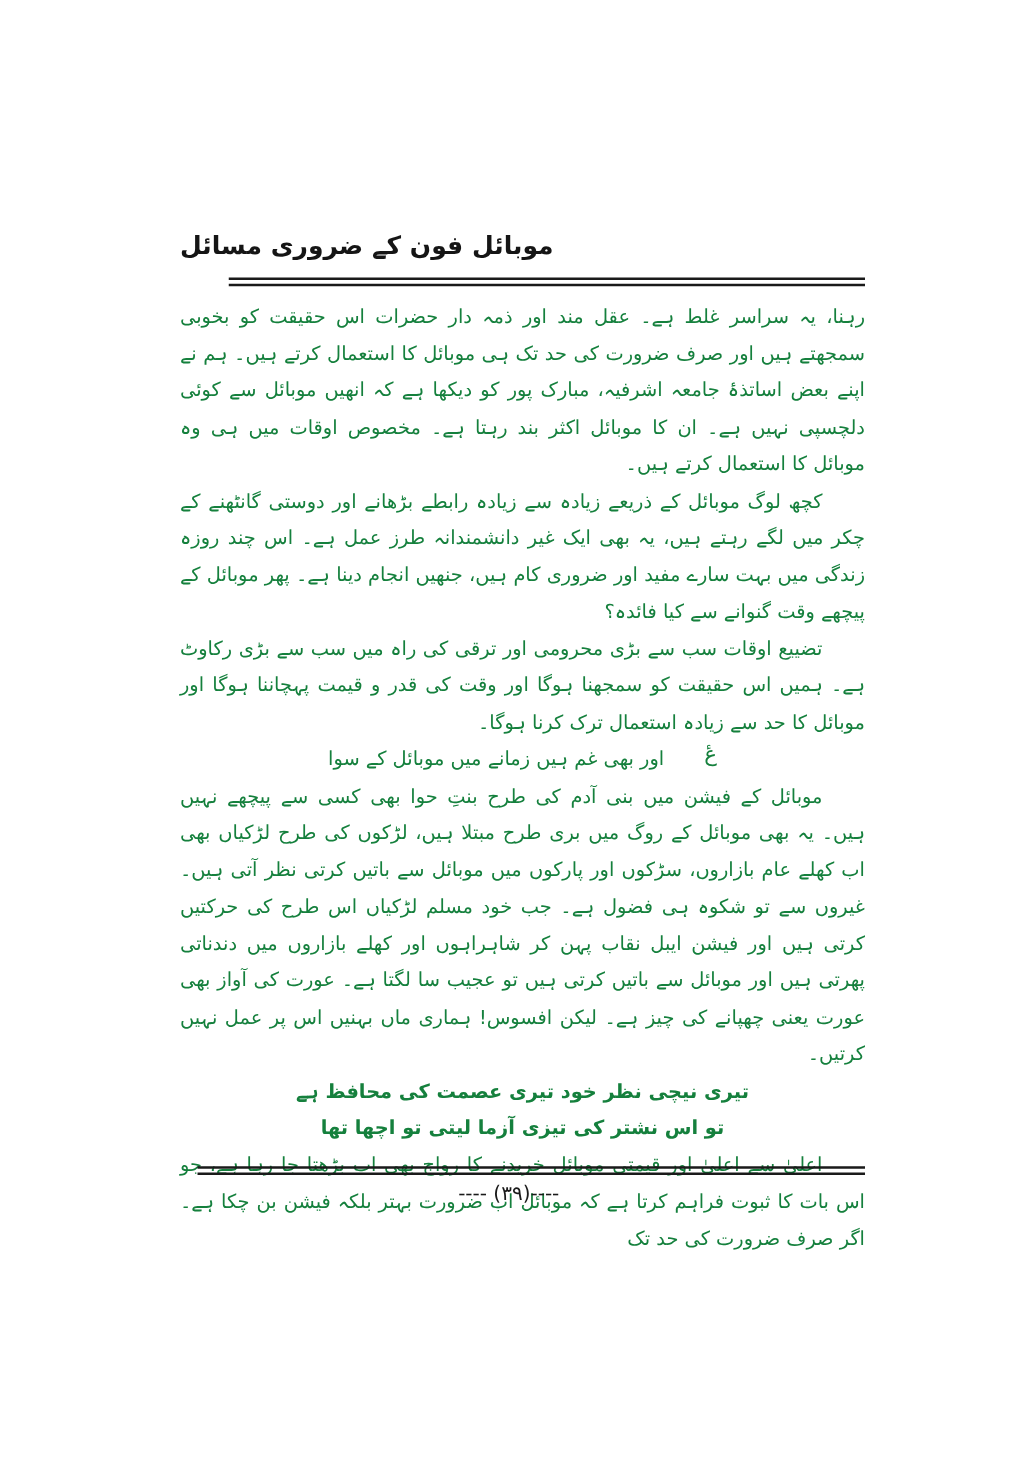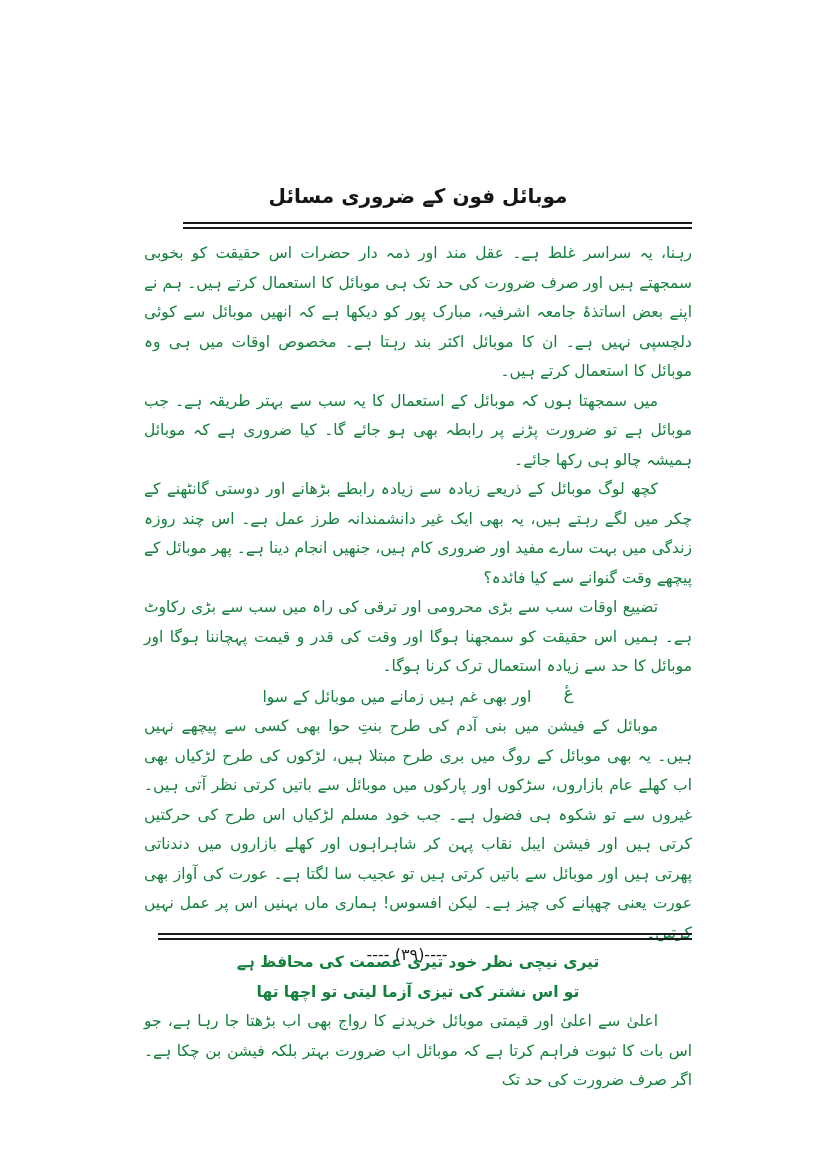--- a/index.html
+++ b/index.html
@@ -14,21 +14,21 @@
     background: #ffffff;
     color: #121212;
     font-family: "DejaVu Sans", sans-serif;
     overflow: hidden;
   }
   .header-title {
     position: absolute;
     top: 184px;
     left: 144px;
     width: 548px;
-    text-align: center;
+    text-align: left;
     direction: rtl;
     font-size: 20px;
     font-weight: bold;
     color: #151515;
   }
   .double-rule {
     position: absolute;
     height: 3px;
     border-top: 2px solid #1a1a1a;
     border-bottom: 2px solid #1a1a1a;
@@ -100,21 +100,20 @@
 <div class="page">
 
   <div class="header-title">موبائل فون کے ضروری مسائل</div>
 
   <div class="double-rule header-rule"></div>
 
   <div class="content">
 
     <p class="continuation">رہنا، یہ سراسر غلط ہے۔ عقل مند اور ذمہ دار حضرات اس حقیقت کو بخوبی سمجھتے ہیں اور صرف ضرورت کی حد تک ہی موبائل کا استعمال کرتے ہیں۔ ہم نے اپنے بعض اساتذۂ جامعہ اشرفیہ، مبارک پور کو دیکھا ہے کہ انھیں موبائل سے کوئی دلچسپی نہیں ہے۔ ان کا موبائل اکثر بند رہتا ہے۔ مخصوص اوقات میں ہی وہ موبائل کا استعمال کرتے ہیں۔</p>
 
-    <p>میں سمجھتا ہوں کہ موبائل کے استعمال کا یہ سب سے بہتر طریقہ ہے۔ جب موبائل ہے تو ضرورت پڑنے پر رابطہ بھی ہو جائے گا۔ کیا ضروری ہے کہ موبائل ہمیشہ چالو ہی رکھا جائے۔</p>
 
     <p>کچھ لوگ موبائل کے ذریعے زیادہ سے زیادہ رابطے بڑھانے اور دوستی گانٹھنے کے چکر میں لگے رہتے ہیں، یہ بھی ایک غیر دانشمندانہ طرز عمل ہے۔ اس چند روزہ زندگی میں بہت سارے مفید اور ضروری کام ہیں، جنھیں انجام دینا ہے۔ پھر موبائل کے پیچھے وقت گنوانے سے کیا فائدہ؟</p>
 
     <p>تضییع اوقات سب سے بڑی محرومی اور ترقی کی راہ میں سب سے بڑی رکاوٹ ہے۔ ہمیں اس حقیقت کو سمجھنا ہوگا اور وقت کی قدر و قیمت پہچاننا ہوگا اور موبائل کا حد سے زیادہ استعمال ترک کرنا ہوگا۔</p>
 
     <div class="verse-line">
       <span class="verse-marker">عٔ</span><span>اور بھی غم ہیں زمانے میں موبائل کے سوا</span>
     </div>
 
     <p>موبائل کے فیشن میں بنی آدم کی طرح بنتِ حوا بھی کسی سے پیچھے نہیں ہیں۔ یہ بھی موبائل کے روگ میں بری طرح مبتلا ہیں، لڑکوں کی طرح لڑکیاں بھی اب کھلے عام بازاروں، سڑکوں اور پارکوں میں موبائل سے باتیں کرتی نظر آتی ہیں۔ غیروں سے تو شکوہ ہی فضول ہے۔ جب خود مسلم لڑکیاں اس طرح کی حرکتیں کرتی ہیں اور فیشن ایبل نقاب پہن کر شاہراہوں اور کھلے بازاروں میں دندناتی پھرتی ہیں اور موبائل سے باتیں کرتی ہیں تو عجیب سا لگتا ہے۔ عورت کی آواز بھی عورت یعنی چھپانے کی چیز ہے۔ لیکن افسوس! ہماری ماں بہنیں اس پر عمل نہیں کرتیں۔</p>

